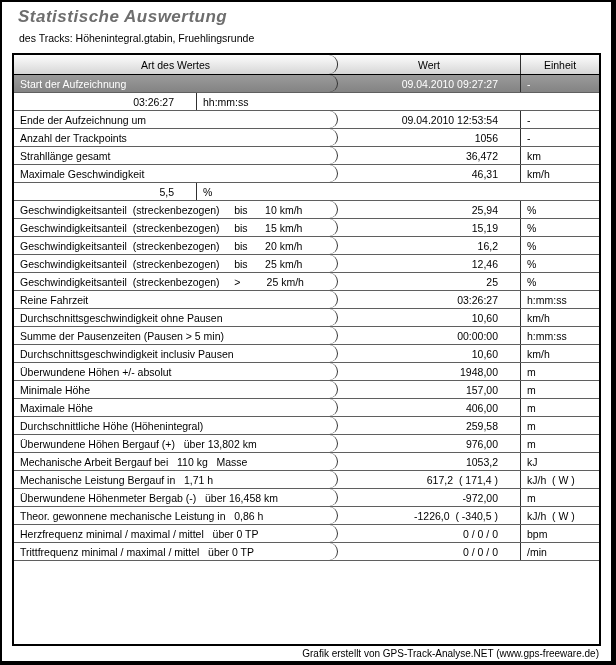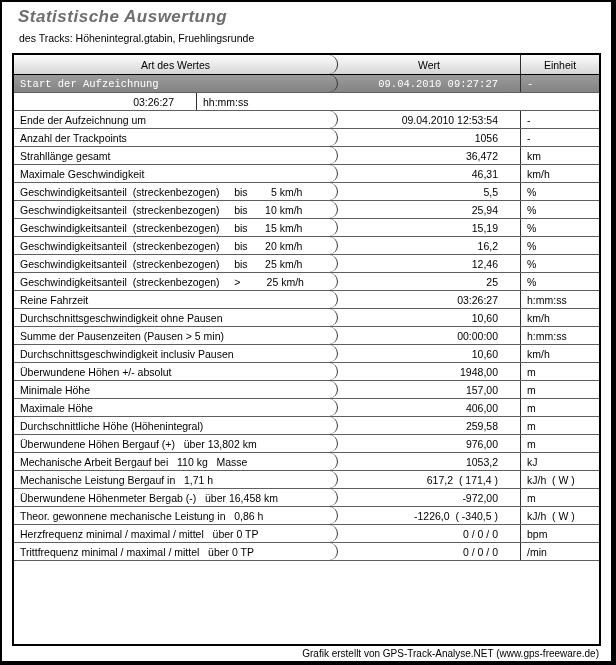--- a/index.html
+++ b/index.html
@@ -47,21 +47,20 @@
     display:flex;height:17px;
     border-bottom:1px solid var(--grid-line,#5f5f5f);
     font-size:10.5px;color:#000;background:#fff;
   }
   .row .col-label{padding-left:6px;}
   .row .col-value{justify-content:flex-end;padding-right:22px;}
   .row .col-unit{padding-left:6px;}
   .row.selected{
     background:linear-gradient(#9b9b9b,#838383);
     color:var(--selected-row-text,#fff);
-    font-family:Liberation Mono, monospace;
   }
   .footer{
     position:absolute;top:646px;left:0;width:597px;
     text-align:right;font-size:10px;color:#000;white-space:pre;
   }
 </style>
 </head>
 <body>
 
 <div class="frame">
@@ -105,21 +104,20 @@
     <div class="c col-unit">km</div>
   </div>
 
   <div class="row">
     <div class="c col-label">Maximale Geschwindigkeit</div>
     <div class="c col-value">46,31</div>
     <div class="c col-unit">km/h</div>
   </div>
 
   <div class="row">
-    <div class="c col-label">Geschwindigkeitsanteil  (streckenbezogen)     bis        5 km/h</div>
     <div class="c col-value">5,5</div>
     <div class="c col-unit">%</div>
   </div>
 
   <div class="row">
     <div class="c col-label">Geschwindigkeitsanteil  (streckenbezogen)     bis      10 km/h</div>
     <div class="c col-value">25,94</div>
     <div class="c col-unit">%</div>
   </div>
 

